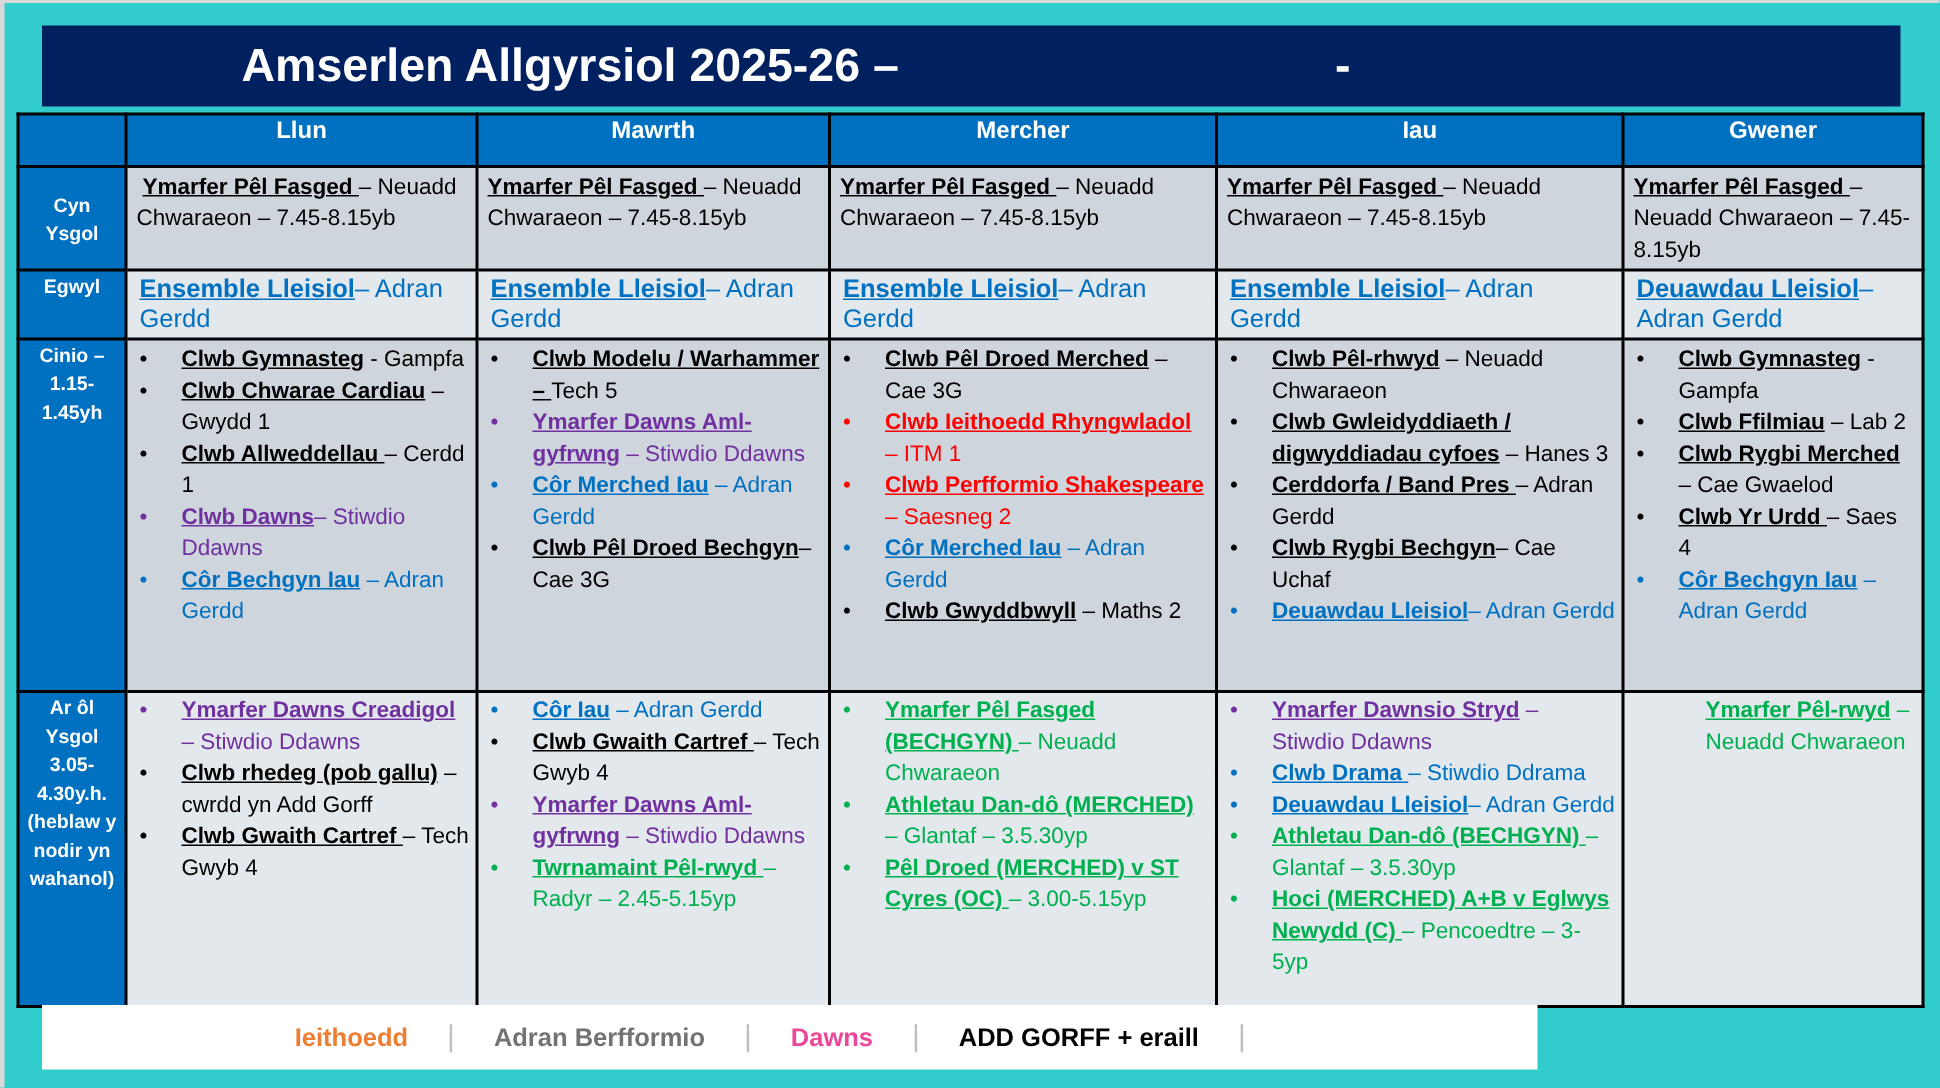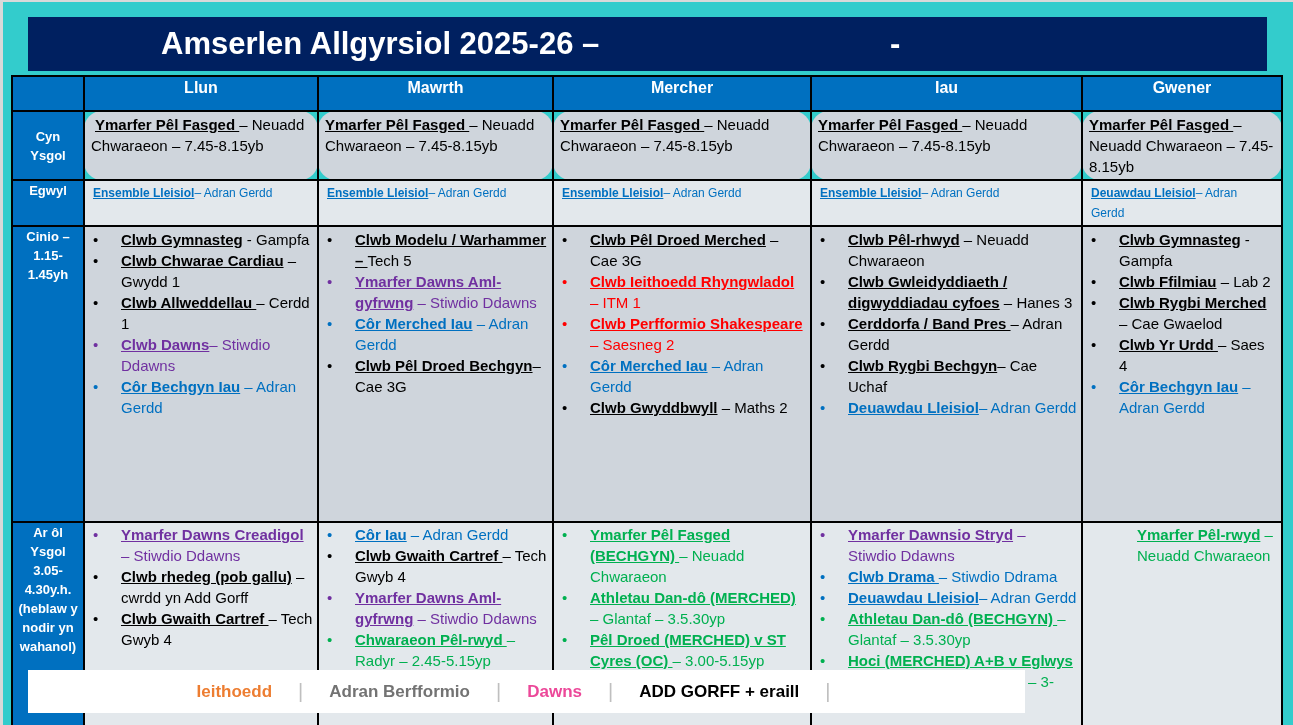--- a/index.html
+++ b/index.html
@@ -33,23 +33,23 @@
   }
   th.day {
     background: #0070C0; color: #fff; font-weight: bold; font-size: 16px;
     text-align: center; vertical-align: middle; height: 35px;
   }
   th.corner { background: #0070C0; }
   td.rowlabel {
     background: #0070C0; color: #fff; font-weight: bold; font-size: 13px;
     text-align: center; vertical-align: middle; line-height: 19px;
   }
-  tr.r-cyn td.cell { background: #CFD5DC; padding: 2px 6px; height: 63px; border-radius: 18px; }
-  tr.r-egwyl td.cell { background: #E3E8EC; padding: 2px 8px; height: 39px; font-size: 12px; line-height: 20px; }
-  tr.r-cinio td.cell { background: #CFD5DC; padding: 2px 4px; height: 296px; }
+  tr.r-cyn td.cell { background: #CFD5DC; padding: 2px 6px; height: 63px; }
+  tr.r-egwyl td.cell { background: #E3E8EC; padding: 2px 8px; height: 39px; font-size: 17px; line-height: 20px; }
+  tr.r-cinio td.cell { background: #CFD5DC; padding: 2px 4px; height: 235px; }
   tr.r-ar td.cell { background: #E3E8EC; padding: 1px 4px; height: 210px; margin-top: 48px; }
   td.rowlabel.cyn { vertical-align: middle; }
 
   ul.items { list-style: none; }
   ul.items li { position: relative; padding-left: 32px; }
   ul.items li::before {
     content: "\2022"; position: absolute; left: 4px; top: 0; font-size: 15px;
     color: inherit;
   }
   .b { font-weight: bold; text-decoration: underline; }
@@ -183,21 +183,21 @@
             <li class="c-purple"><span class="b">Ymarfer Dawns Creadigol</span><span> – Stiwdio Ddawns</span></li>
             <li class="c-black"><span class="b">Clwb rhedeg (pob gallu)</span><span> – cwrdd yn Add Gorff</span></li>
             <li class="c-black"><span class="b">Clwb Gwaith Cartref </span><span>– Tech Gwyb 4</span></li>
           </ul>
         </td>
     <td class="cell">
           <ul class="items">
             <li class="c-blue"><span class="b">Côr Iau</span><span> – Adran Gerdd</span></li>
             <li class="c-black"><span class="b">Clwb Gwaith Cartref </span><span>– Tech Gwyb 4</span></li>
             <li class="c-purple"><span class="b">Ymarfer Dawns Aml-gyfrwng</span><span> – Stiwdio Ddawns</span></li>
-            <li class="c-green"><span class="b">Chwaraeon Pêl-rwyd </span><span>– Radyr – 2.45-5.15yp</span></li>
+            <li class="c-green"><span class="b">Twrnamaint Pêl-rwyd </span><span>– Radyr – 2.45-5.15yp</span></li>
           </ul>
         </td>
     <td class="cell">
           <ul class="items wed-ar">
             <li class="c-green"><span class="b">Ymarfer Pêl Fasged (BECHGYN) </span><span>– Neuadd Chwaraeon</span></li>
             <li class="c-green"><span class="b">Athletau Dan-dô (MERCHED) </span><span>– Glantaf – 3.5.30yp</span></li>
             <li class="c-green"><span class="b">Pêl Droed (MERCHED) v ST Cyres (OC) </span><span>– 3.00-5.15yp</span></li>
           </ul>
         </td>
     <td class="cell">

